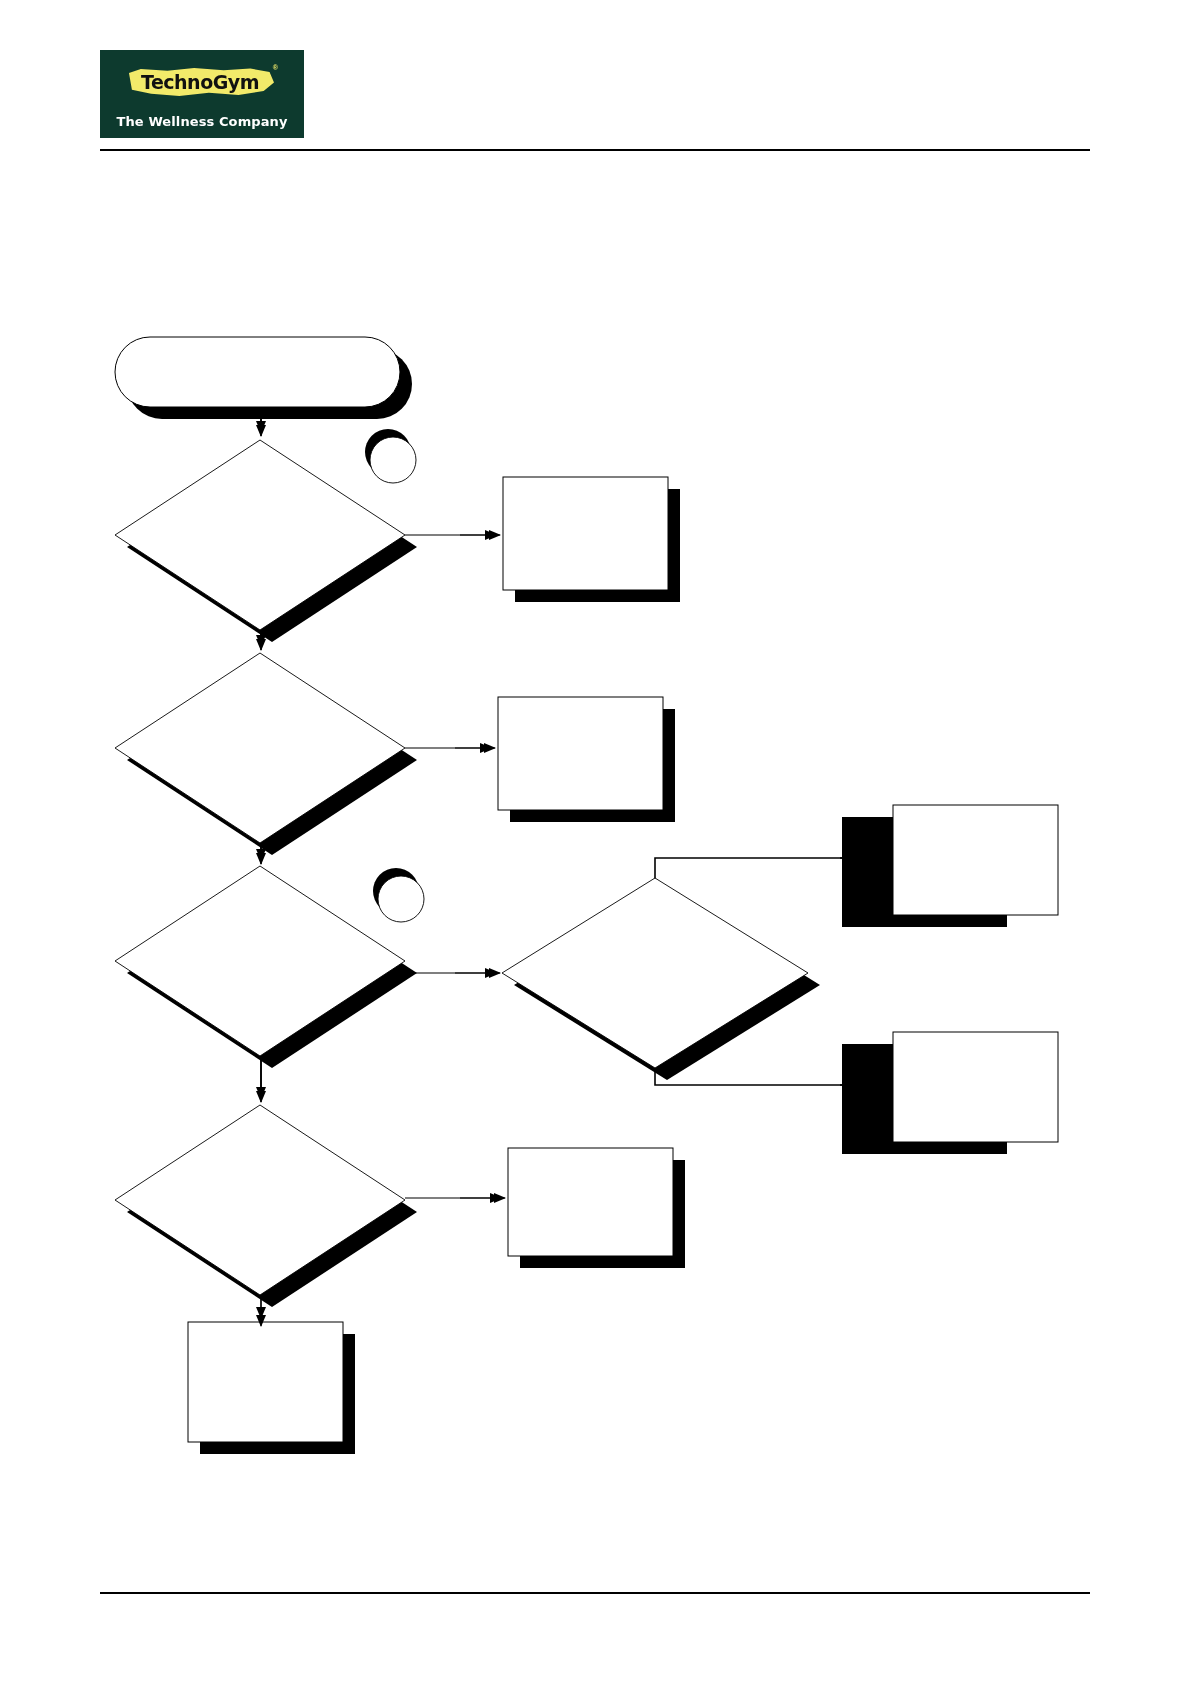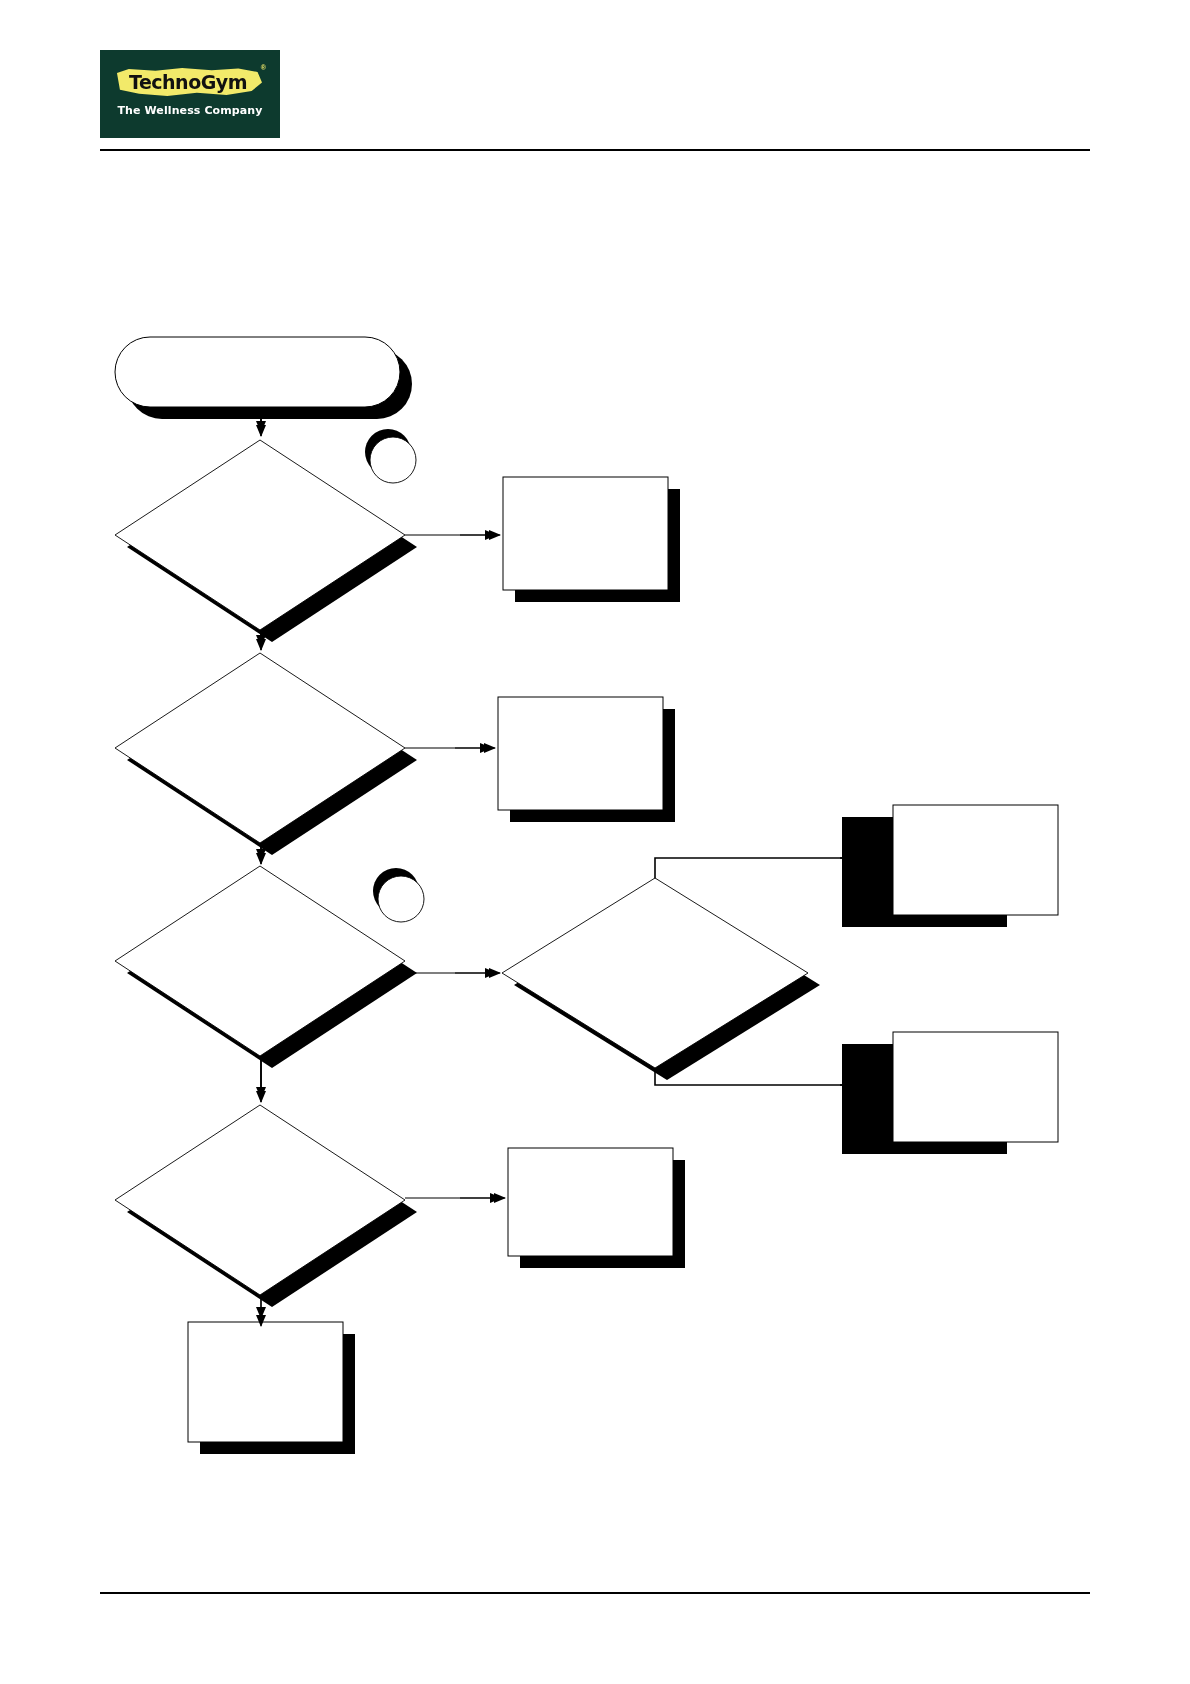--- a/index.html
+++ b/index.html
@@ -21,21 +21,21 @@
     width: 1190px;
     height: 1684px;
     background: #ffffff;
   }
 
   
   .logo-box {
     position: absolute;
     left: 100px;
     top: 50px;
-    width: 180px;
+    width: 204px;
     height: 88px;
     background: #0d3a2e;
     box-sizing: border-box;
     display: flex;
     flex-direction: column;
     align-items: center;
     justify-content: flex-start;
     padding-top: 12px;
   }
   .logo-wordmark {
@@ -68,25 +68,25 @@
   }
   .logo-wordmark .tm {
     position: absolute;
     right: 0px;
     top: 2px;
     font-size: 7px;
     color: #f2ea6a;
     font-weight: bold;
   }
   .logo-tagline {
-    margin-top: 2px;
+    margin-top: 12px;
     color: #ffffff;
     font-family: "DejaVu Sans", sans-serif;
     font-weight: bold;
-    font-size: 11px;
+    font-size: 13px;
     letter-spacing: 0.1px;
     white-space: nowrap;
   }
 
   .rule {
     position: absolute;
     left: 100px;
     width: 990px;
     height: 2px;
     background: #000000;

